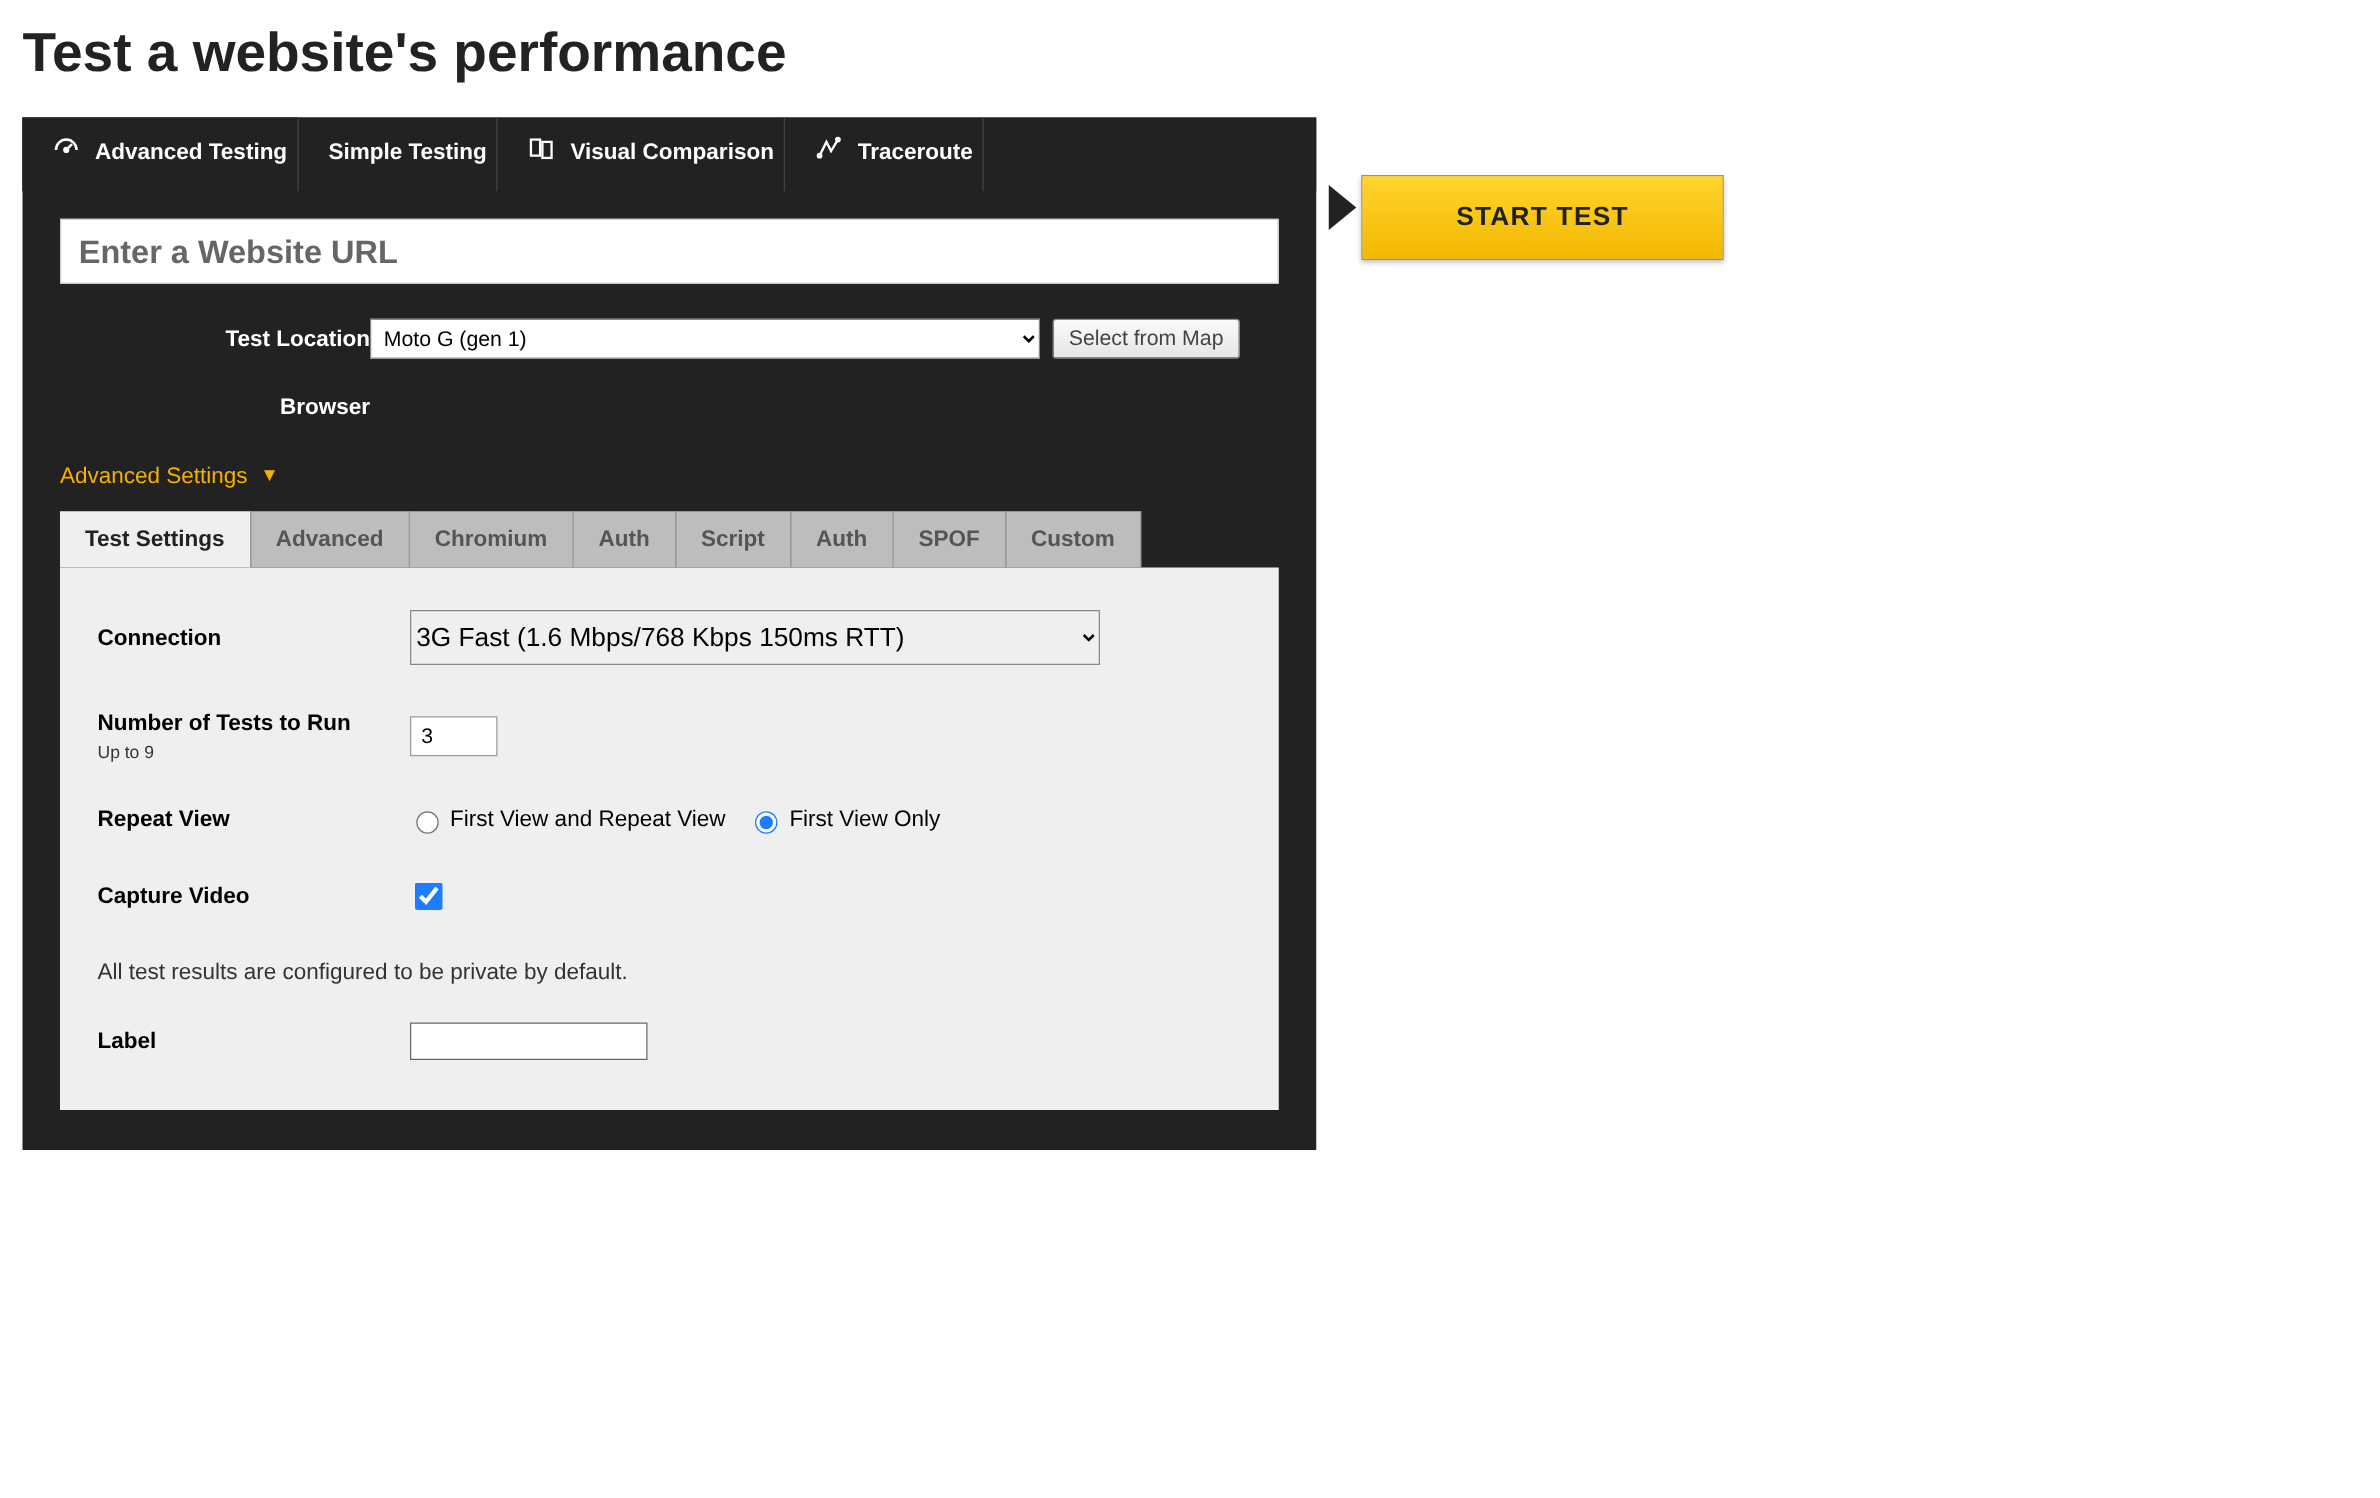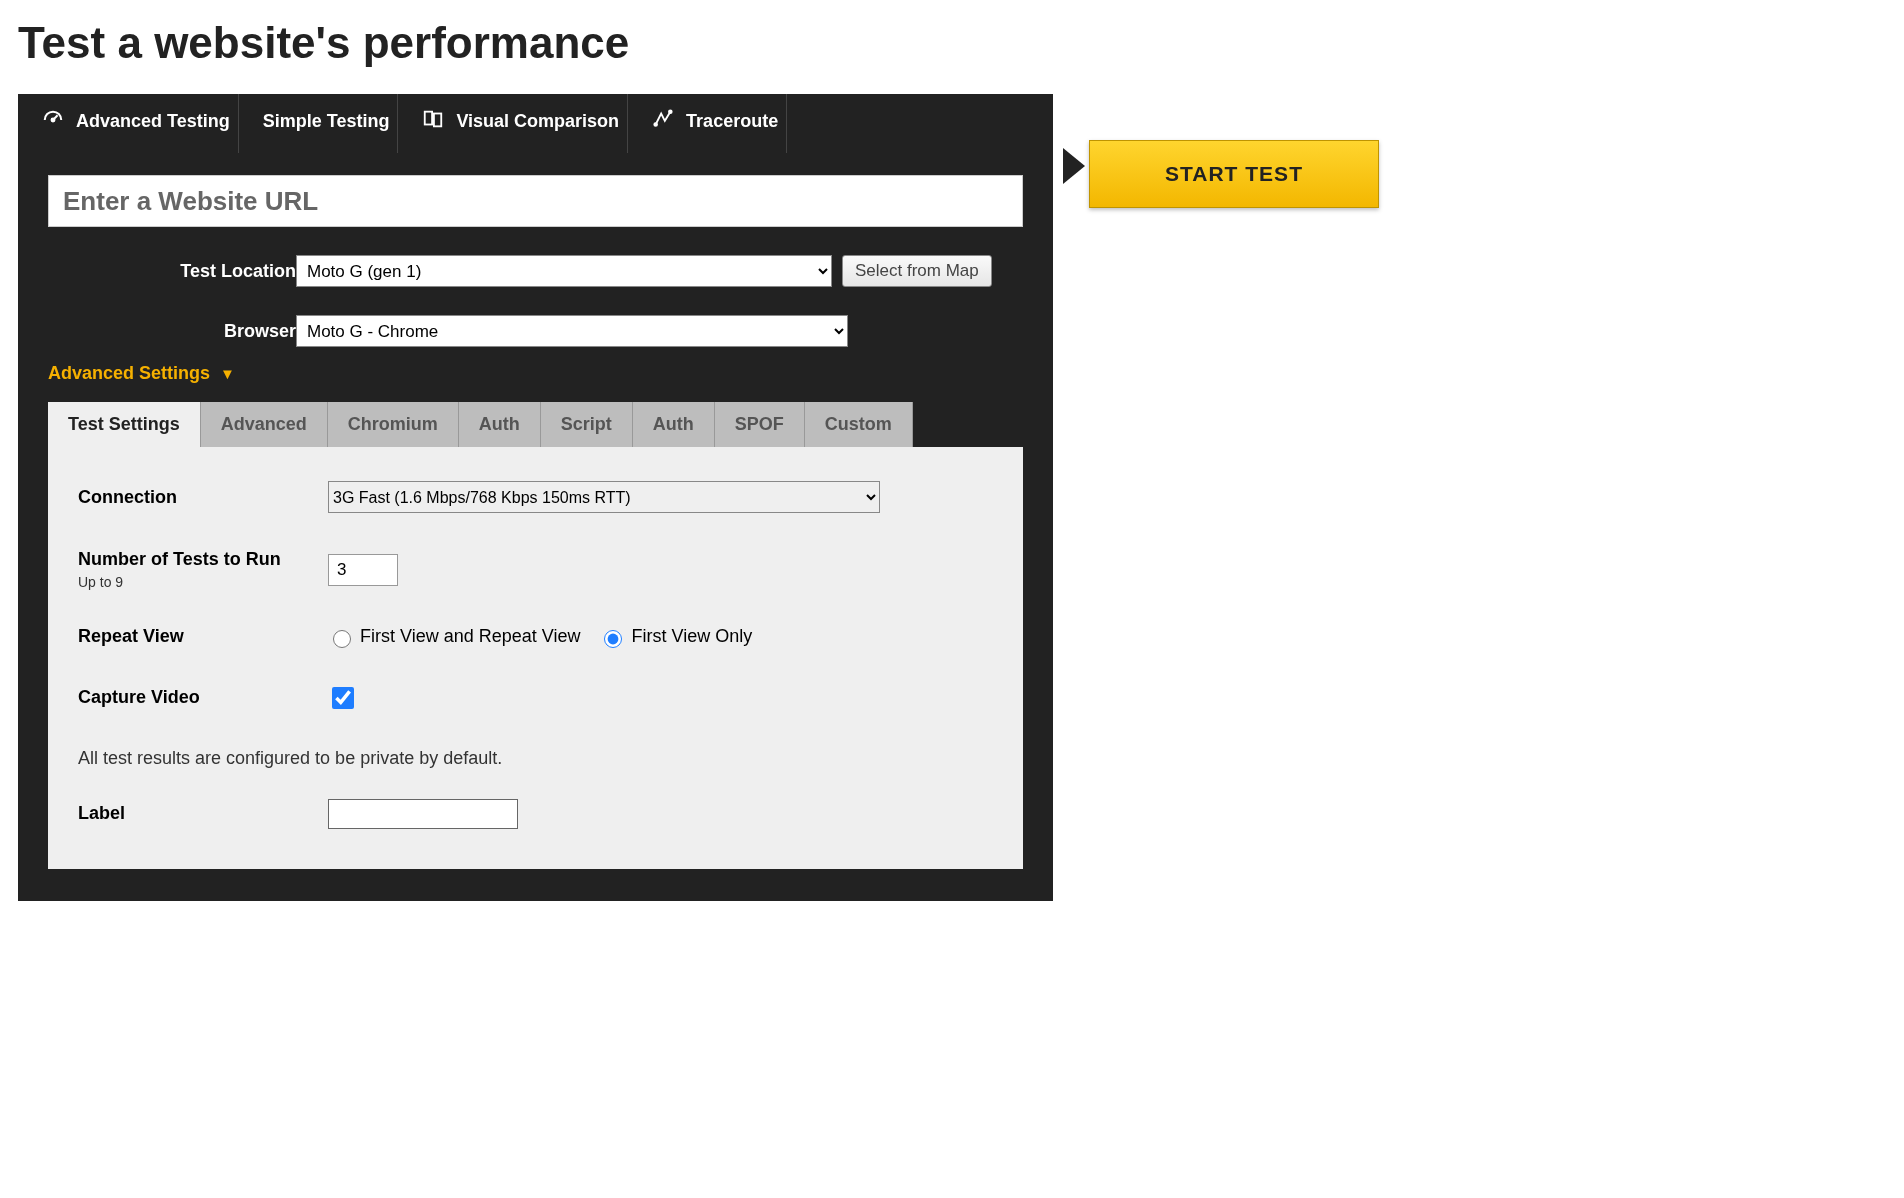--- a/index.html
+++ b/index.html
@@ -96,23 +96,23 @@
     padding: 0 12px;
     font-size: 17px;
     color: #444;
     background: linear-gradient(#fafafa, #e6e6e6);
     border: 1px solid #888;
     border-radius: 3px;
     cursor: pointer;
   }
 
   .adv-toggle {
-    margin-top: 16px;
+    margin-top: 34px;
     color: #f6b100;
-    font-weight: bold;
+    font-weight: normal;
     font-size: 18px;
     display: flex;
     align-items: center;
     gap: 10px;
     cursor: pointer;
   }
   .adv-toggle .tri { font-size: 15px; line-height: 1; }
 
   
   .settings-tabs {
@@ -147,21 +147,21 @@
     color: #000;
     font-weight: bold;
     font-size: 18px;
   }
   .settings-label-sub {
     font-weight: normal;
     font-size: 14px;
     color: #333;
     margin-top: 4px;
   }
-  .sel-conn { width: 552px; height: 32px; font-size: 16px; border:1px solid #888; }
+  .sel-conn { width: 552px; height: 44px; font-size: 21px; border:1px solid #888; }
   .num-input {
     width: 70px; height: 32px; font-size: 17px; border:1px solid #999; padding:2px 8px; background:#fff;
   }
   .radio-wrap label {
     font-size: 18px; margin-right: 14px;
   }
   .radio-wrap input[type=radio] {
     width: 18px; height: 18px; vertical-align: middle; margin-right: 4px;
     accent-color: #1e7dff;
   }
@@ -255,23 +255,20 @@
         <div class="form-row">
           <div class="form-label">Test Location</div>
           <select class="select-white sel-location">
             <option>Moto G (gen 1)</option>
           </select>
           <button class="btn-map">Select from Map</button>
         </div>
 
         <div class="form-row">
           <div class="form-label">Browser</div>
-          <select class="select-white sel-browser">
-            <option>Moto G - Chrome</option>
-          </select>
         </div>
 
         <div class="adv-toggle">
           <span>Advanced Settings</span>
           <span class="tri">▼</span>
         </div>
 
         
         <div class="settings-tabs">
           <div class="settings-tab active">Test Settings</div>

